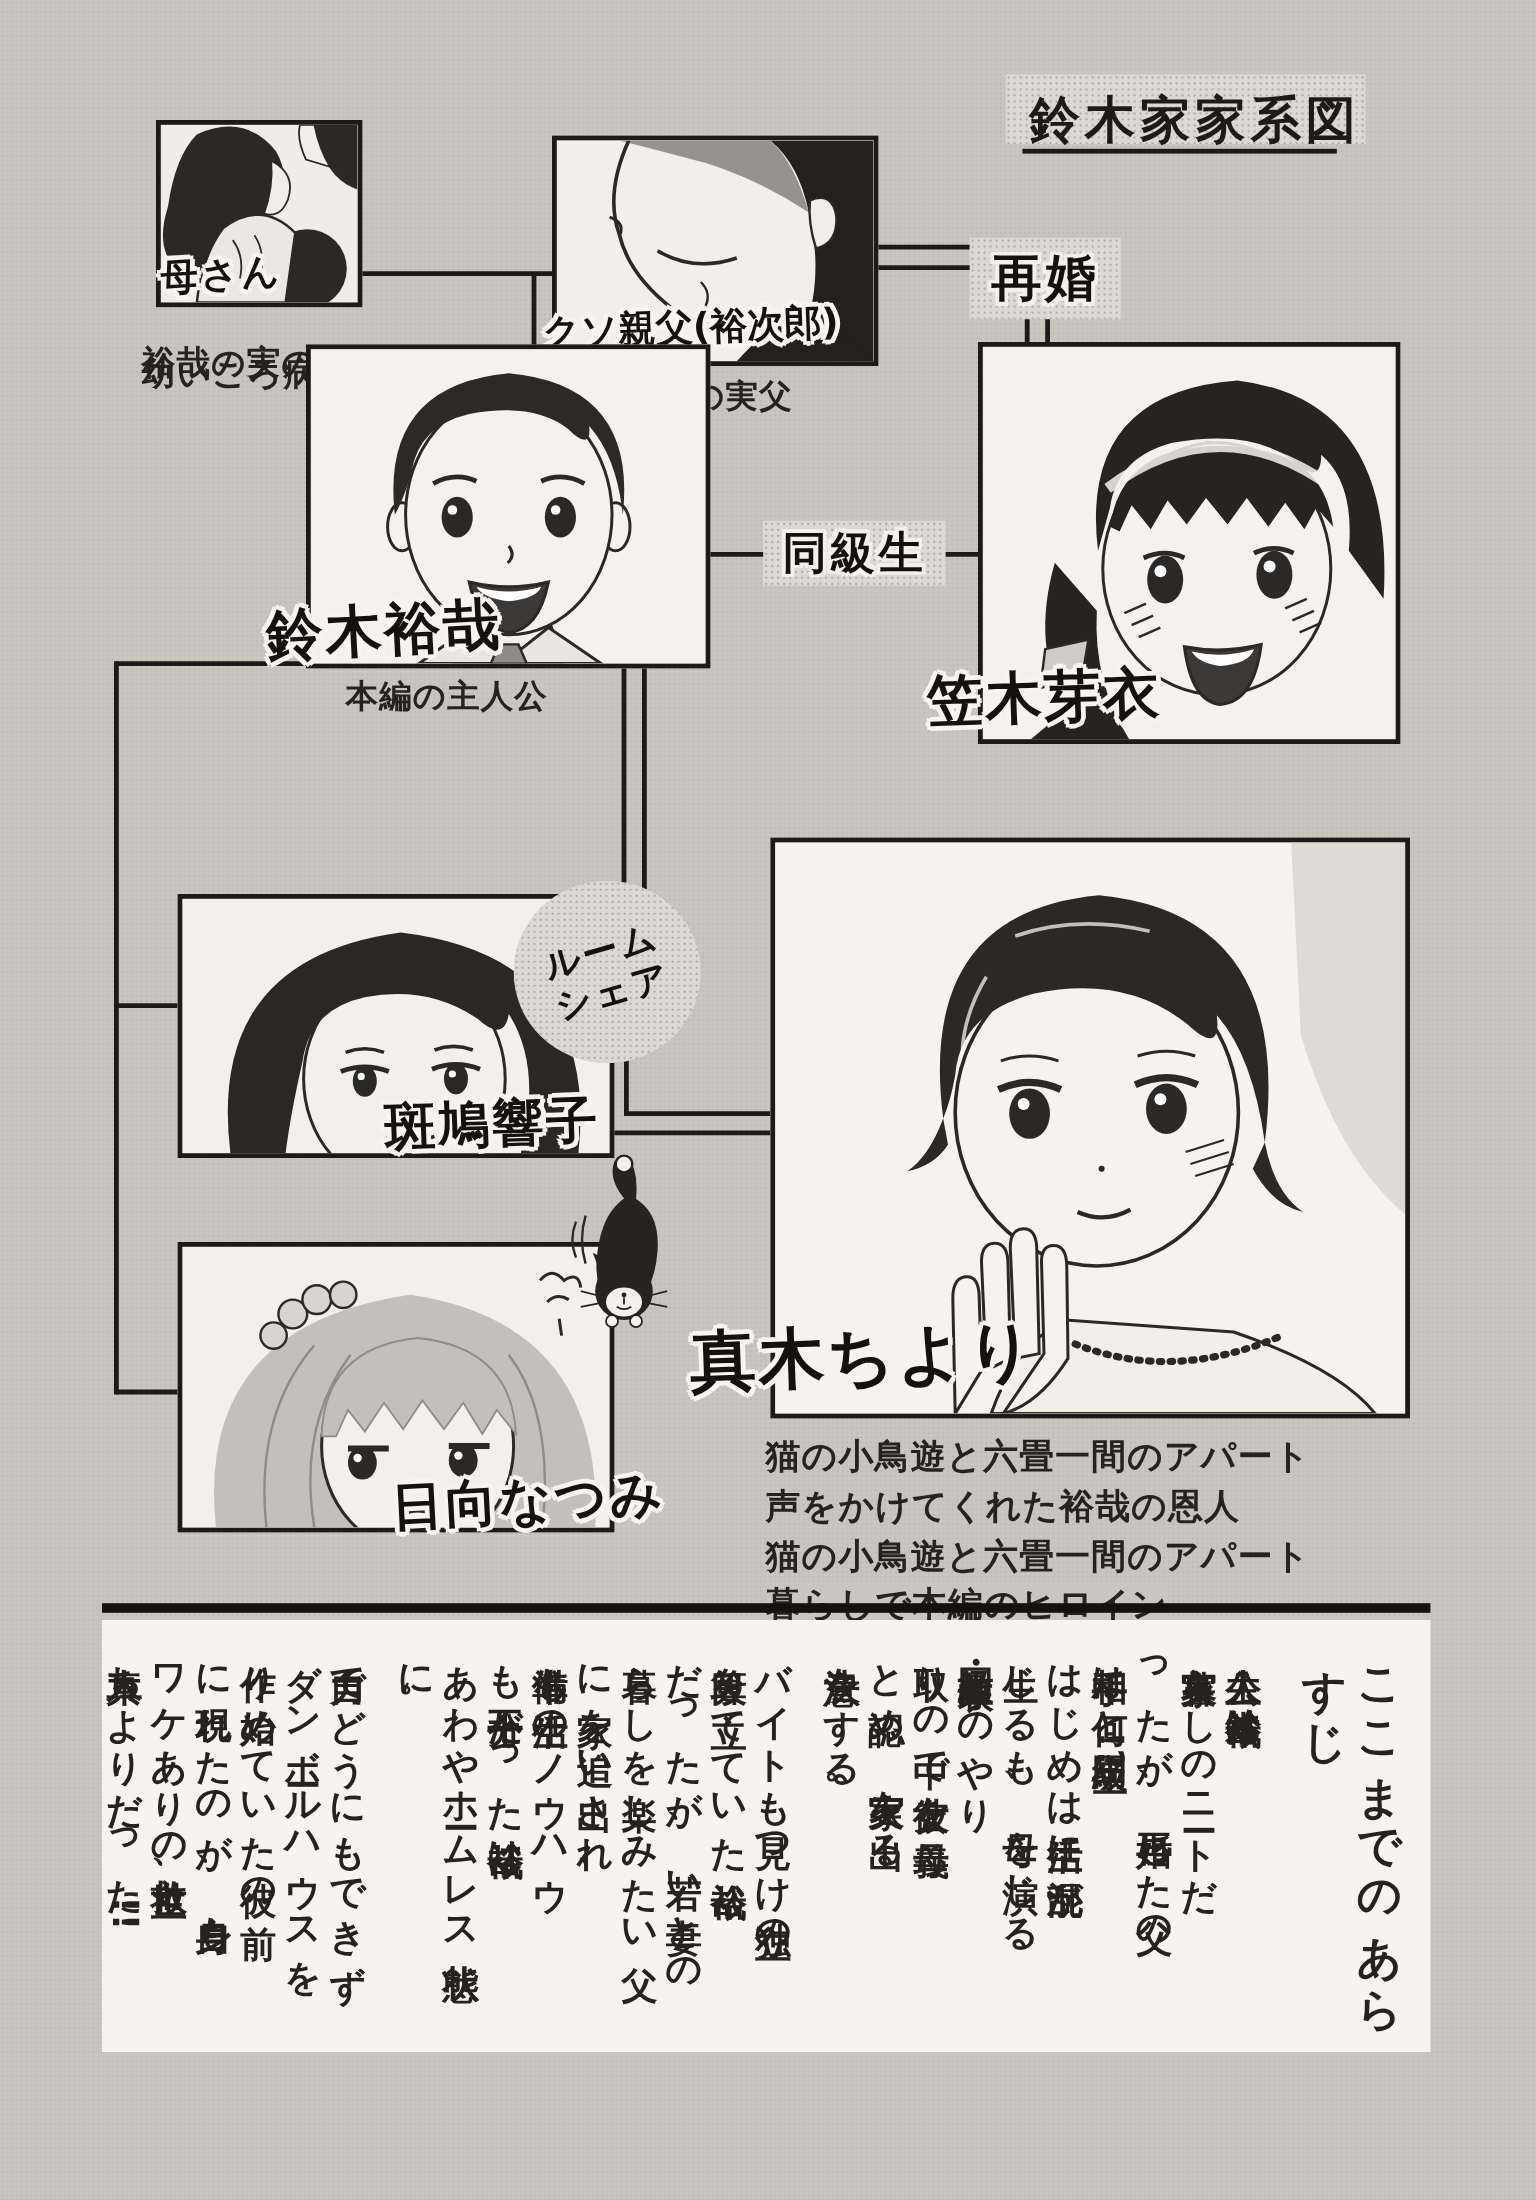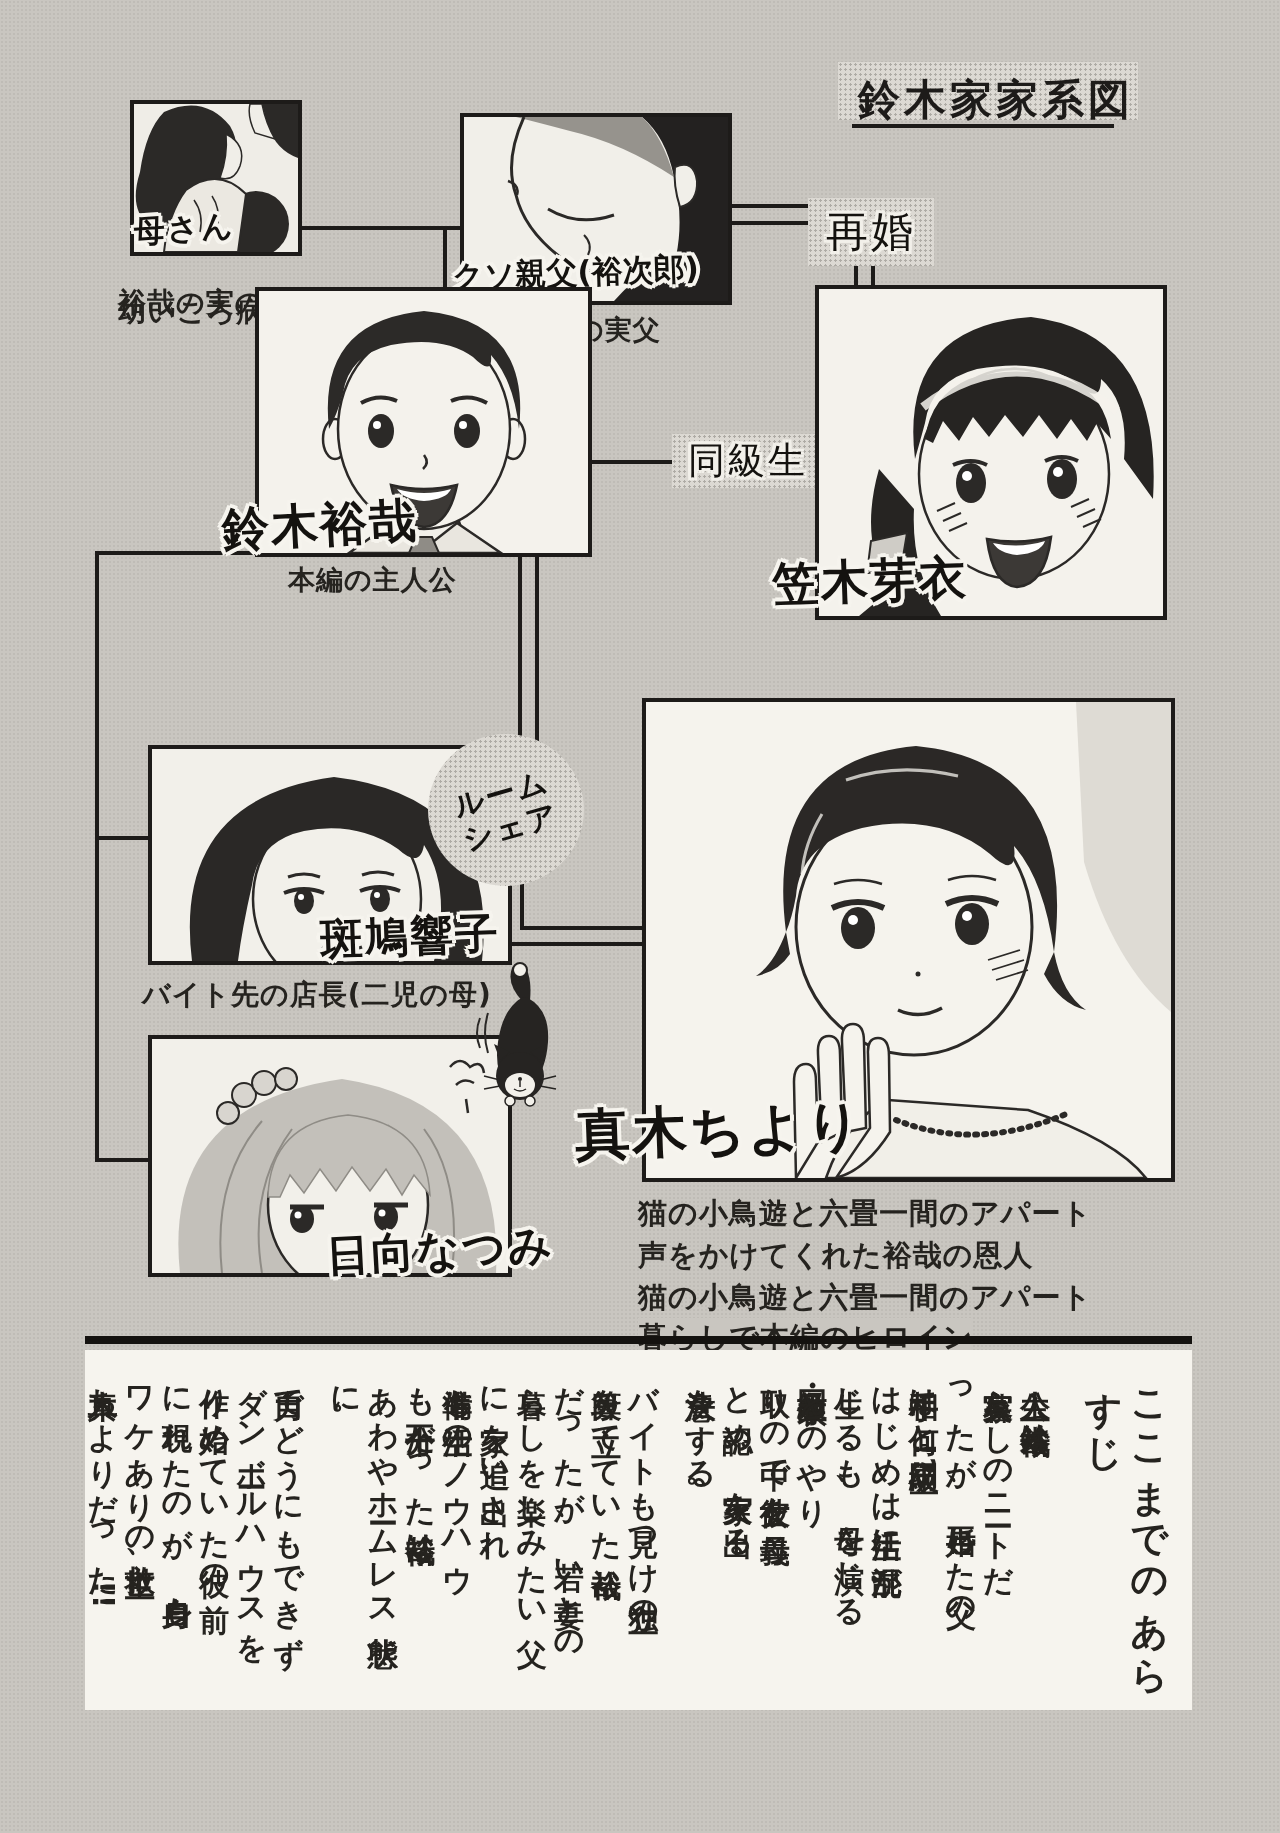--- a/index.html
+++ b/index.html
@@ -26,21 +26,21 @@
     position:absolute;font-weight:800;color:#14120f;white-space:nowrap;
     letter-spacing:2px;
     text-shadow:-3px -3px 0 #f6f4ee,3px -3px 0 #f6f4ee,-3px 3px 0 #f6f4ee,3px 3px 0 #f6f4ee,
       0 -4px 0 #f6f4ee,0 4px 0 #f6f4ee,-4px 0 0 #f6f4ee,4px 0 0 #f6f4ee;
   }
   .caption{
     position:absolute;font-weight:700;color:#25231f;white-space:nowrap;letter-spacing:1px;
   }
   .rel-label{
     position:absolute;display:flex;align-items:center;justify-content:center;
-    font-weight:400;color:#14120f;letter-spacing:3px;
+    font-weight:700;color:#14120f;letter-spacing:3px;
     text-shadow:-3px -3px 0 #f2f0ea,3px -3px 0 #f2f0ea,-3px 3px 0 #f2f0ea,3px 3px 0 #f2f0ea,
       0 -3px 0 #f2f0ea,0 3px 0 #f2f0ea,-3px 0 0 #f2f0ea,3px 0 0 #f2f0ea;
   }
   .title-line1{position:absolute;left:858px;top:72px;font-size:42px;font-weight:800;letter-spacing:4px;}
   .title-underline{position:absolute;left:852px;top:124px;width:262px;height:4px;background:#1d1b19;}
   .title-line2{position:absolute;left:886px;top:134px;font-size:38px;font-weight:800;letter-spacing:1px;}
   .title-band{position:absolute;left:838px;top:62px;width:300px;height:58px;}
   .divider{position:absolute;left:85px;top:1336px;width:1107px;height:8px;background:#14120f;}
   .synopsis{
     position:absolute;left:85px;top:1350px;width:1107px;height:360px;
@@ -151,21 +151,21 @@
       <ellipse cx="208" cy="140" rx="13" ry="17" fill="#2b2927"></ellipse>
         <circle cx="204" cy="134" r="4" fill="#fff"></circle>
       <path d="M165,164 Q171,172 164,178" fill="none" stroke="#2b2927" stroke-width="2.5"></path>
       <path d="M132,194 Q165,202 198,194 Q190,234 165,236 Q140,233 132,194Z" fill="#3c3936" stroke="#2b2927" stroke-width="2.5"></path>
       <path d="M138,198 Q165,206 192,198 Q188,208 165,210 Q144,208 138,198Z" fill="#fff"></path>
     </svg>
   </div>
   <div class="char-name" style="left:222px;top:494px;font-size:47px;transform:rotate(-3deg);">鈴木裕哉</div>
   <div class="caption" style="left:252px;top:562px;font-size:27px;margin-left:36px;">本編の主人公</div>
 
-  <div class="rel-label tone" style="left:672px;top:434px;width:152px;height:54px;font-size:37px;">同級生</div>
+  <div class="rel-label tone" style="left:636px;top:434px;width:152px;height:54px;font-size:37px;">同級生</div>
 
   <div class="panel" style="left:815px;top:285px;width:352px;height:335px;">
     <svg viewBox="0 0 344 327" preserveAspectRatio="none">
       <rect width="344" height="327" fill="#f4f2ec"></rect>
       <path d="M60,180 Q40,250 70,302 L40,327 L122,327 Q92,280 95,220Z" fill="#262422"></path>
       <path d="M52,252 L88,244 L82,280 L48,284Z" fill="#cfccc6" stroke="#2b2927" stroke-width="2"></path>
       <ellipse cx="195" cy="185" rx="95" ry="105" fill="#f4f2ec" stroke="#2b2927" stroke-width="2.5"></ellipse>
       <path d="M96,170 Q80,38 212,28 Q344,44 334,210 L305,170 Q310,114 282,90 Q282,116 260,96 Q225,68 158,80 Q112,92 106,134 Q100,156 96,170Z" fill="#262422"></path>
       <path d="M106,150 Q112,106 150,90 Q200,74 252,92 Q286,106 292,150 L278,134 L268,152 L252,130 L238,150 L220,126 L204,148 L186,126 L170,148 L154,128 L140,152 L124,132 L114,154Z" fill="#262422"></path>
       <path d="M104,118 Q200,46 298,122" fill="none" stroke="#f4f2ec" stroke-width="9" opacity="0.85"></path>
@@ -200,21 +200,20 @@
       <ellipse cx="152" cy="152" rx="10" ry="13" fill="#2b2927"></ellipse>
         <circle cx="149" cy="148" r="3" fill="#fff"></circle>
       <path d="M208,142 Q228,134 248,142" fill="none" stroke="#2b2927" stroke-width="4"></path>
       <ellipse cx="228" cy="150" rx="10" ry="13" fill="#2b2927"></ellipse>
         <circle cx="225" cy="146" r="3" fill="#fff"></circle>
       <path d="M188,174 Q193,180 188,185" fill="none" stroke="#2b2927" stroke-width="2.5"></path>
       <path d="M170,198 Q189,206 210,198" fill="none" stroke="#2b2927" stroke-width="3"></path>
     </svg>
   </div>
   <div class="char-name" style="left:320px;top:908px;font-size:43px;transform:rotate(-2deg);">斑鳩響子</div>
-  <div class="caption" style="left:142px;top:976px;font-size:28px;">バイト先の店長(二児の母)</div>
 
   <div class="panel" style="left:148px;top:1035px;width:364px;height:242px;">
     <svg viewBox="0 0 356 234" preserveAspectRatio="none">
       <rect width="356" height="234" fill="#f2f0ea"></rect>
       <path d="M28,234 Q10,66 190,40 Q352,64 344,234Z" fill="#c3c0ba"></path>
       <g stroke="#8f8c86" stroke-width="2" fill="none">
         <path d="M70,234 Q60,140 110,82"></path>
           <path d="M110,234 Q96,150 140,90"></path>
         <path d="M250,234 Q268,150 236,86"></path>
           <path d="M300,234 Q310,140 272,90"></path>

